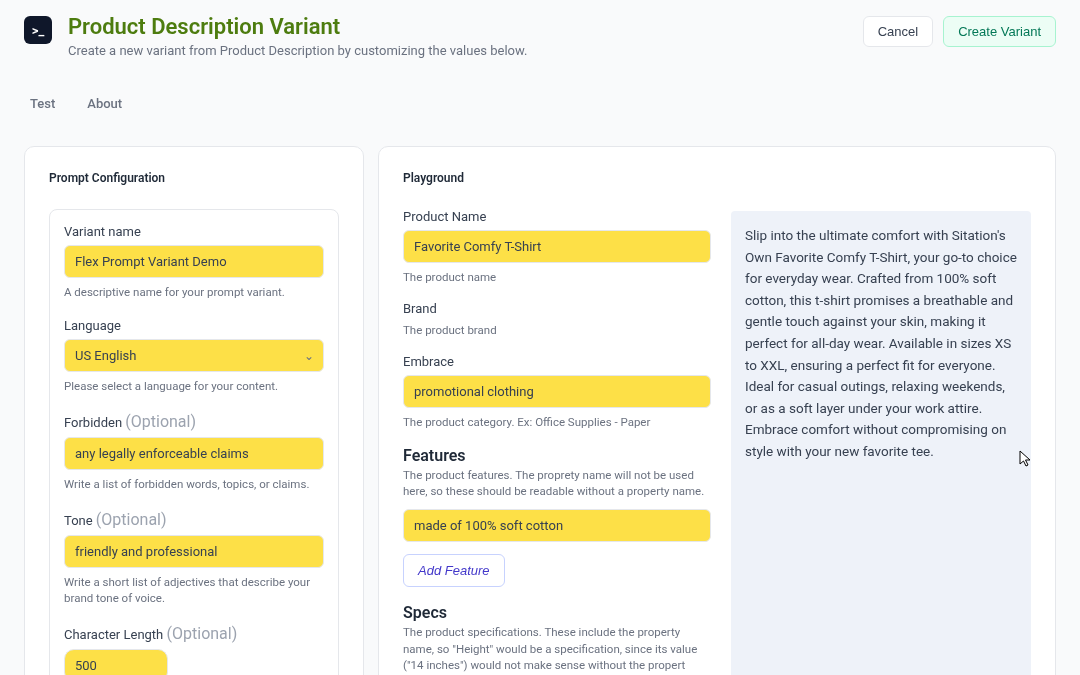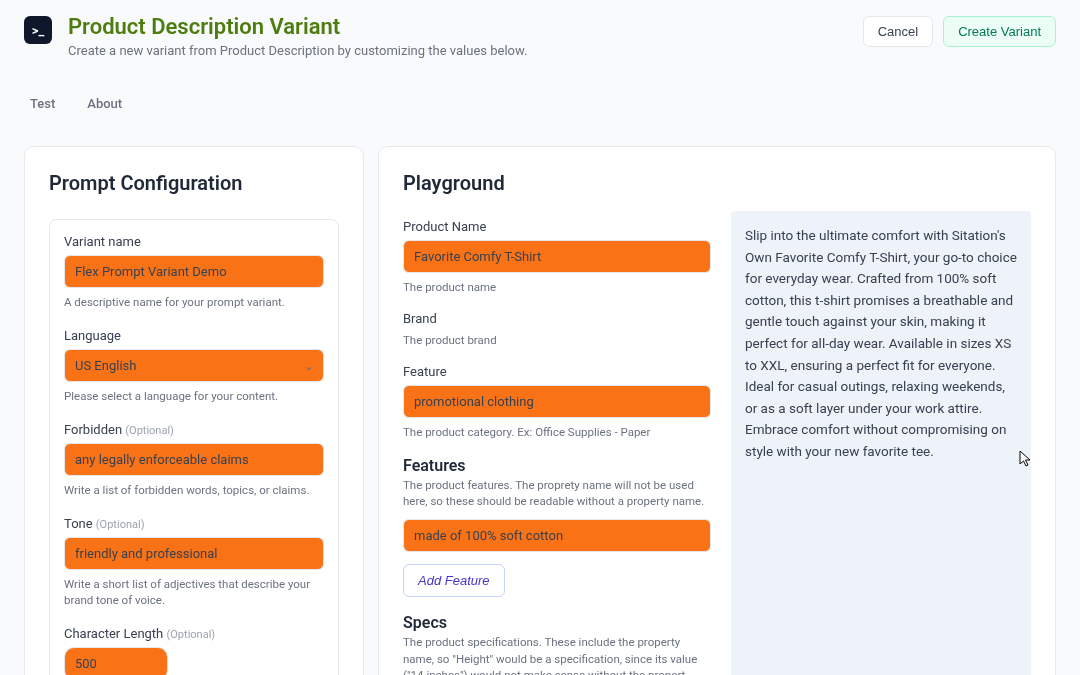--- a/index.html
+++ b/index.html
@@ -86,42 +86,42 @@
   }
   .panel {
     background: #fff;
     border: 1px solid #e5e7eb;
     border-radius: 10px;
     padding: 24px;
   }
   .panel-left { width: 340px; flex-shrink: 0; }
   .panel-right { flex: 1; display: flex; gap: 20px; }
 
-  .panel-title { font-size: 20px; font-weight: 600; margin-bottom: 24px; color:#1f2937; }
+  .panel-title { font-size: 12px; font-weight: 600; margin-bottom: 24px; color:#1f2937; }
 
   .config-fields {
     border: 1px solid #e5e7eb;
     border-radius: 8px;
     padding: 14px 14px 16px;
   }
 
   .field { margin-bottom: 18px; }
   .field:last-child { margin-bottom: 0; }
   .label { font-size: 13px; color: #374151; display: block; margin-bottom: 6px; }
-  .opt { font-size: 11px; color: #9ca3af; font-weight: 400; }
+  .opt { font-size: 16px; color: #9ca3af; font-weight: 400; }
   .hint { font-size: 11.5px; color: #6b7280; margin-top: 6px; line-height: 1.4; }
 
   .input, .select {
     width: 100%;
     padding: 8px 10px;
     border: 1px solid #e5e7eb;
     border-radius: 6px;
     font-size: 13px;
     color: #374151;
-    background: #f97316;
+    background: #fde047;
     font-family: inherit;
   }
   .select-wrap { position: relative; }
   .select-wrap .chev {
     position: absolute; right: 10px; top: 50%; transform: translateY(-50%);
     color: #6b7280; pointer-events: none; font-size: 12px;
   }
   .input-sm { width: 104px; border-radius: 10px; }
 
   
@@ -238,21 +238,21 @@
           <input class="input" value="Favorite Comfy T-Shirt" style="">
           <div class="hint">The product name</div>
         </div>
 
         <div class="play-field">
           <label class="play-label">Brand</label>
           <div class="hint">The product brand</div>
         </div>
 
         <div class="play-field">
-          <label class="play-label">Feature</label>
+          <label class="play-label">Embrace</label>
           <input class="input" value="promotional clothing" style="">
           <div class="hint">The product category. Ex: Office Supplies - Paper</div>
         </div>
 
         <div class="play-field">
           <label class="section-label">Features</label>
           <div class="hint" style="margin-top:2px;margin-bottom:10px;">The product features. The proprety name will not be used here, so these should be readable without a property name.</div>
           <input class="input" style="margin-bottom: 12px;" value="made of 100% soft cotton">
           <button class="btn-outline">Add Feature</button>
         </div>

